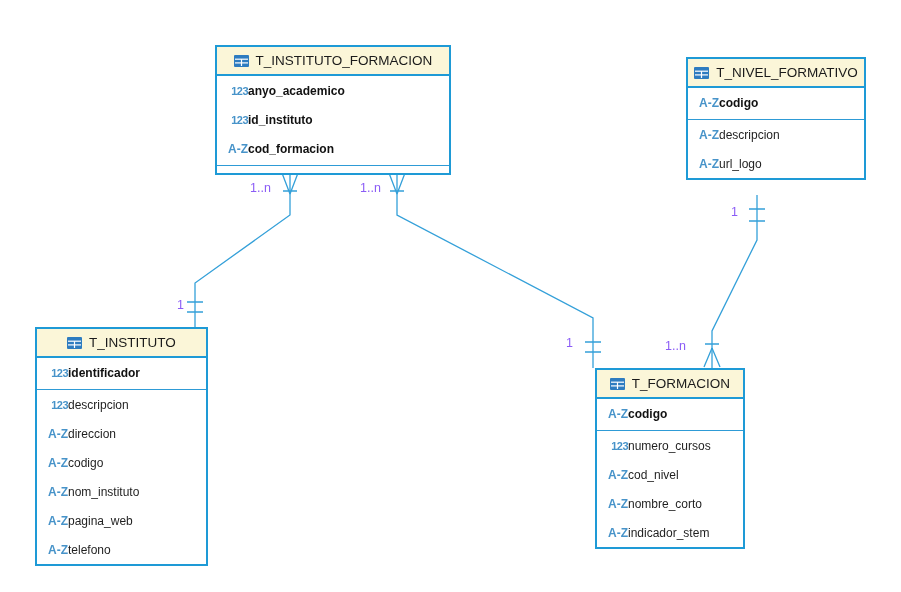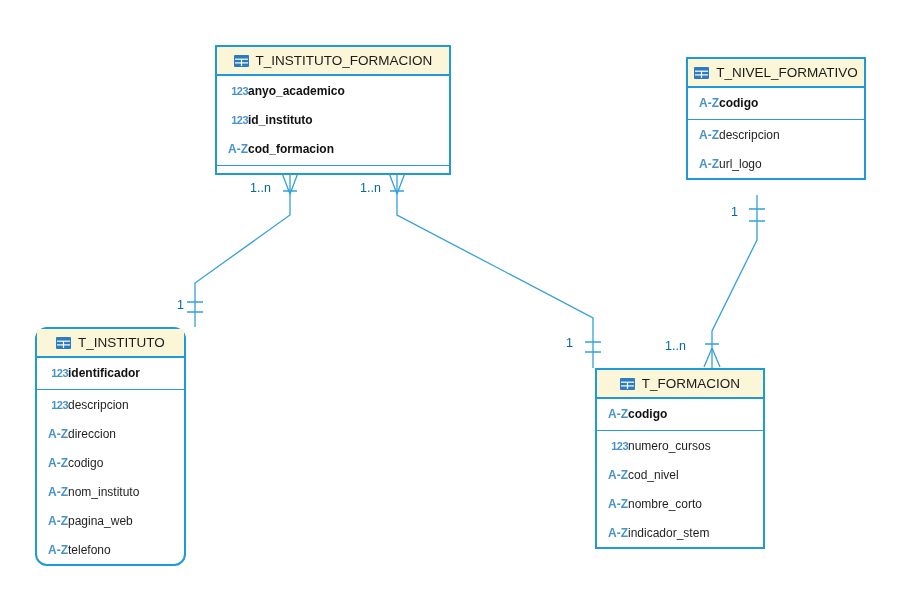--- a/index.html
+++ b/index.html
@@ -26,21 +26,21 @@
   }
   .cicon.str{font-size:12px;letter-spacing:0;}
   .cicon.bin{display:flex;flex-direction:column;justify-content:center;color:#6db0dc;}
   .cicon.bin i{font-style:normal;font-size:7px;line-height:6px;font-weight:bold;letter-spacing:0;}
   .cname{font-size:12px;color:#1f1f1f;white-space:nowrap;}
   .cname.pkname{font-weight:bold;color:#111;}
   
   #rel-svg{position:absolute;left:0;top:0;width:901px;height:592px;}
   #rel-svg path{stroke:#34a0d9;stroke-width:1.3;fill:none;}
   .card-label{
-    position:absolute;font-size:12.5px;color:#0369a1;white-space:nowrap;
+    position:absolute;font-size:12.5px;color:#8b5cf6;white-space:nowrap;
   }
 </style>
 </head>
 <body>
 
 <div id="canvas">
 
   <svg id="rel-svg">
 
     <g>
@@ -121,21 +121,21 @@
         <span class="cicon str">A-Z</span>
         <span class="cname">descripcion</span>
       </div>
       <div class="trow">
         <span class="cicon str">A-Z</span>
         <span class="cname">url_logo</span>
       </div>
     </div>
   </div>
 
-  <div class="tbl" style="left:35px;top:327px;width:151px;border-radius:12px;">
+  <div class="tbl" style="left:35px;top:327px;width:173px;">
     <div class="thead">
       <span class="ticon">
         <svg width="15" height="12" viewBox="0 0 15 12">
             <rect width="15" height="12" rx="1" fill="#2e7cc0"></rect>
             <line x1="1" y1="4.2" x2="14" y2="4.2" stroke="#fff" stroke-width="1.2"></line>
             <line x1="1" y1="7.9" x2="14" y2="7.9" stroke="#fff" stroke-width="1.2"></line>
             <line x1="7.5" y1="4.2" x2="7.5" y2="11" stroke="#fff" stroke-width="1.2"></line>
           </svg>
       </span>
       <span class="ttitle">T_INSTITUTO</span>
@@ -167,21 +167,21 @@
         <span class="cicon str">A-Z</span>
         <span class="cname">pagina_web</span>
       </div>
       <div class="trow">
         <span class="cicon str">A-Z</span>
         <span class="cname">telefono</span>
       </div>
     </div>
   </div>
 
-  <div class="tbl" style="left:595px;top:368px;width:170px;">
+  <div class="tbl" style="left:595px;top:368px;width:150px;">
     <div class="thead">
       <span class="ticon">
         <svg width="15" height="12" viewBox="0 0 15 12">
             <rect width="15" height="12" rx="1" fill="#2e7cc0"></rect>
             <line x1="1" y1="4.2" x2="14" y2="4.2" stroke="#fff" stroke-width="1.2"></line>
             <line x1="1" y1="7.9" x2="14" y2="7.9" stroke="#fff" stroke-width="1.2"></line>
             <line x1="7.5" y1="4.2" x2="7.5" y2="11" stroke="#fff" stroke-width="1.2"></line>
           </svg>
       </span>
       <span class="ttitle">T_FORMACION</span>

